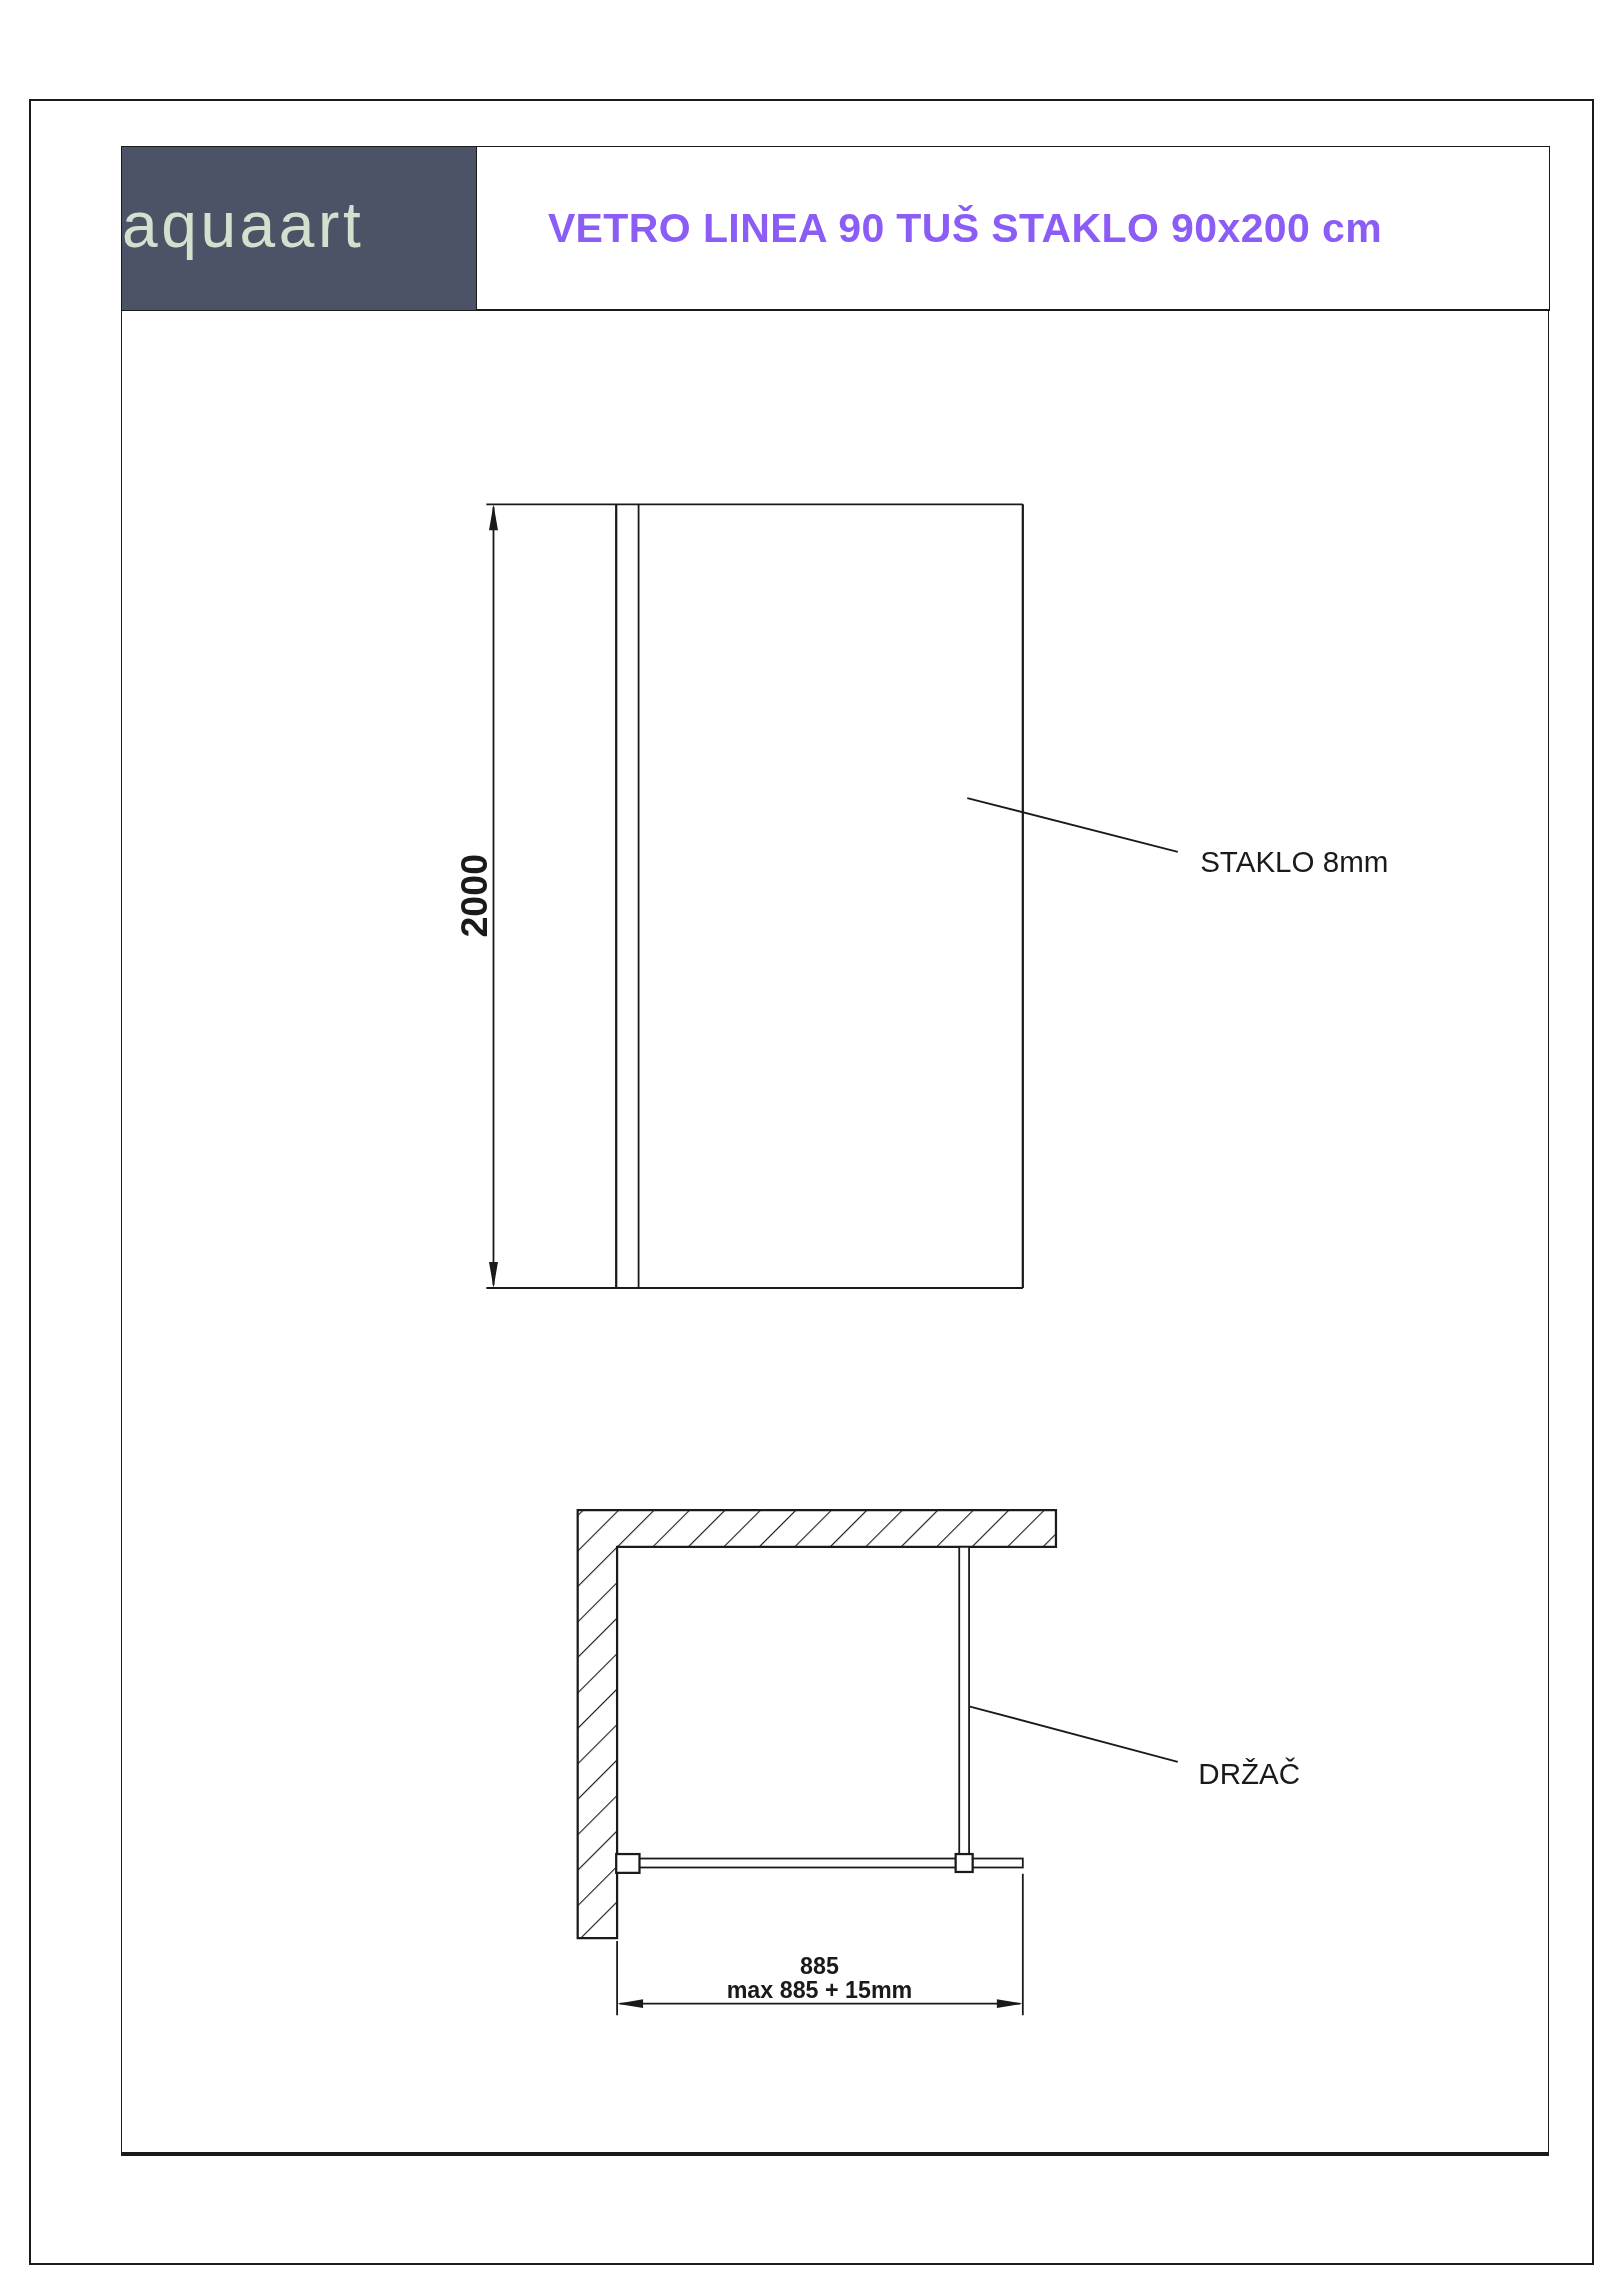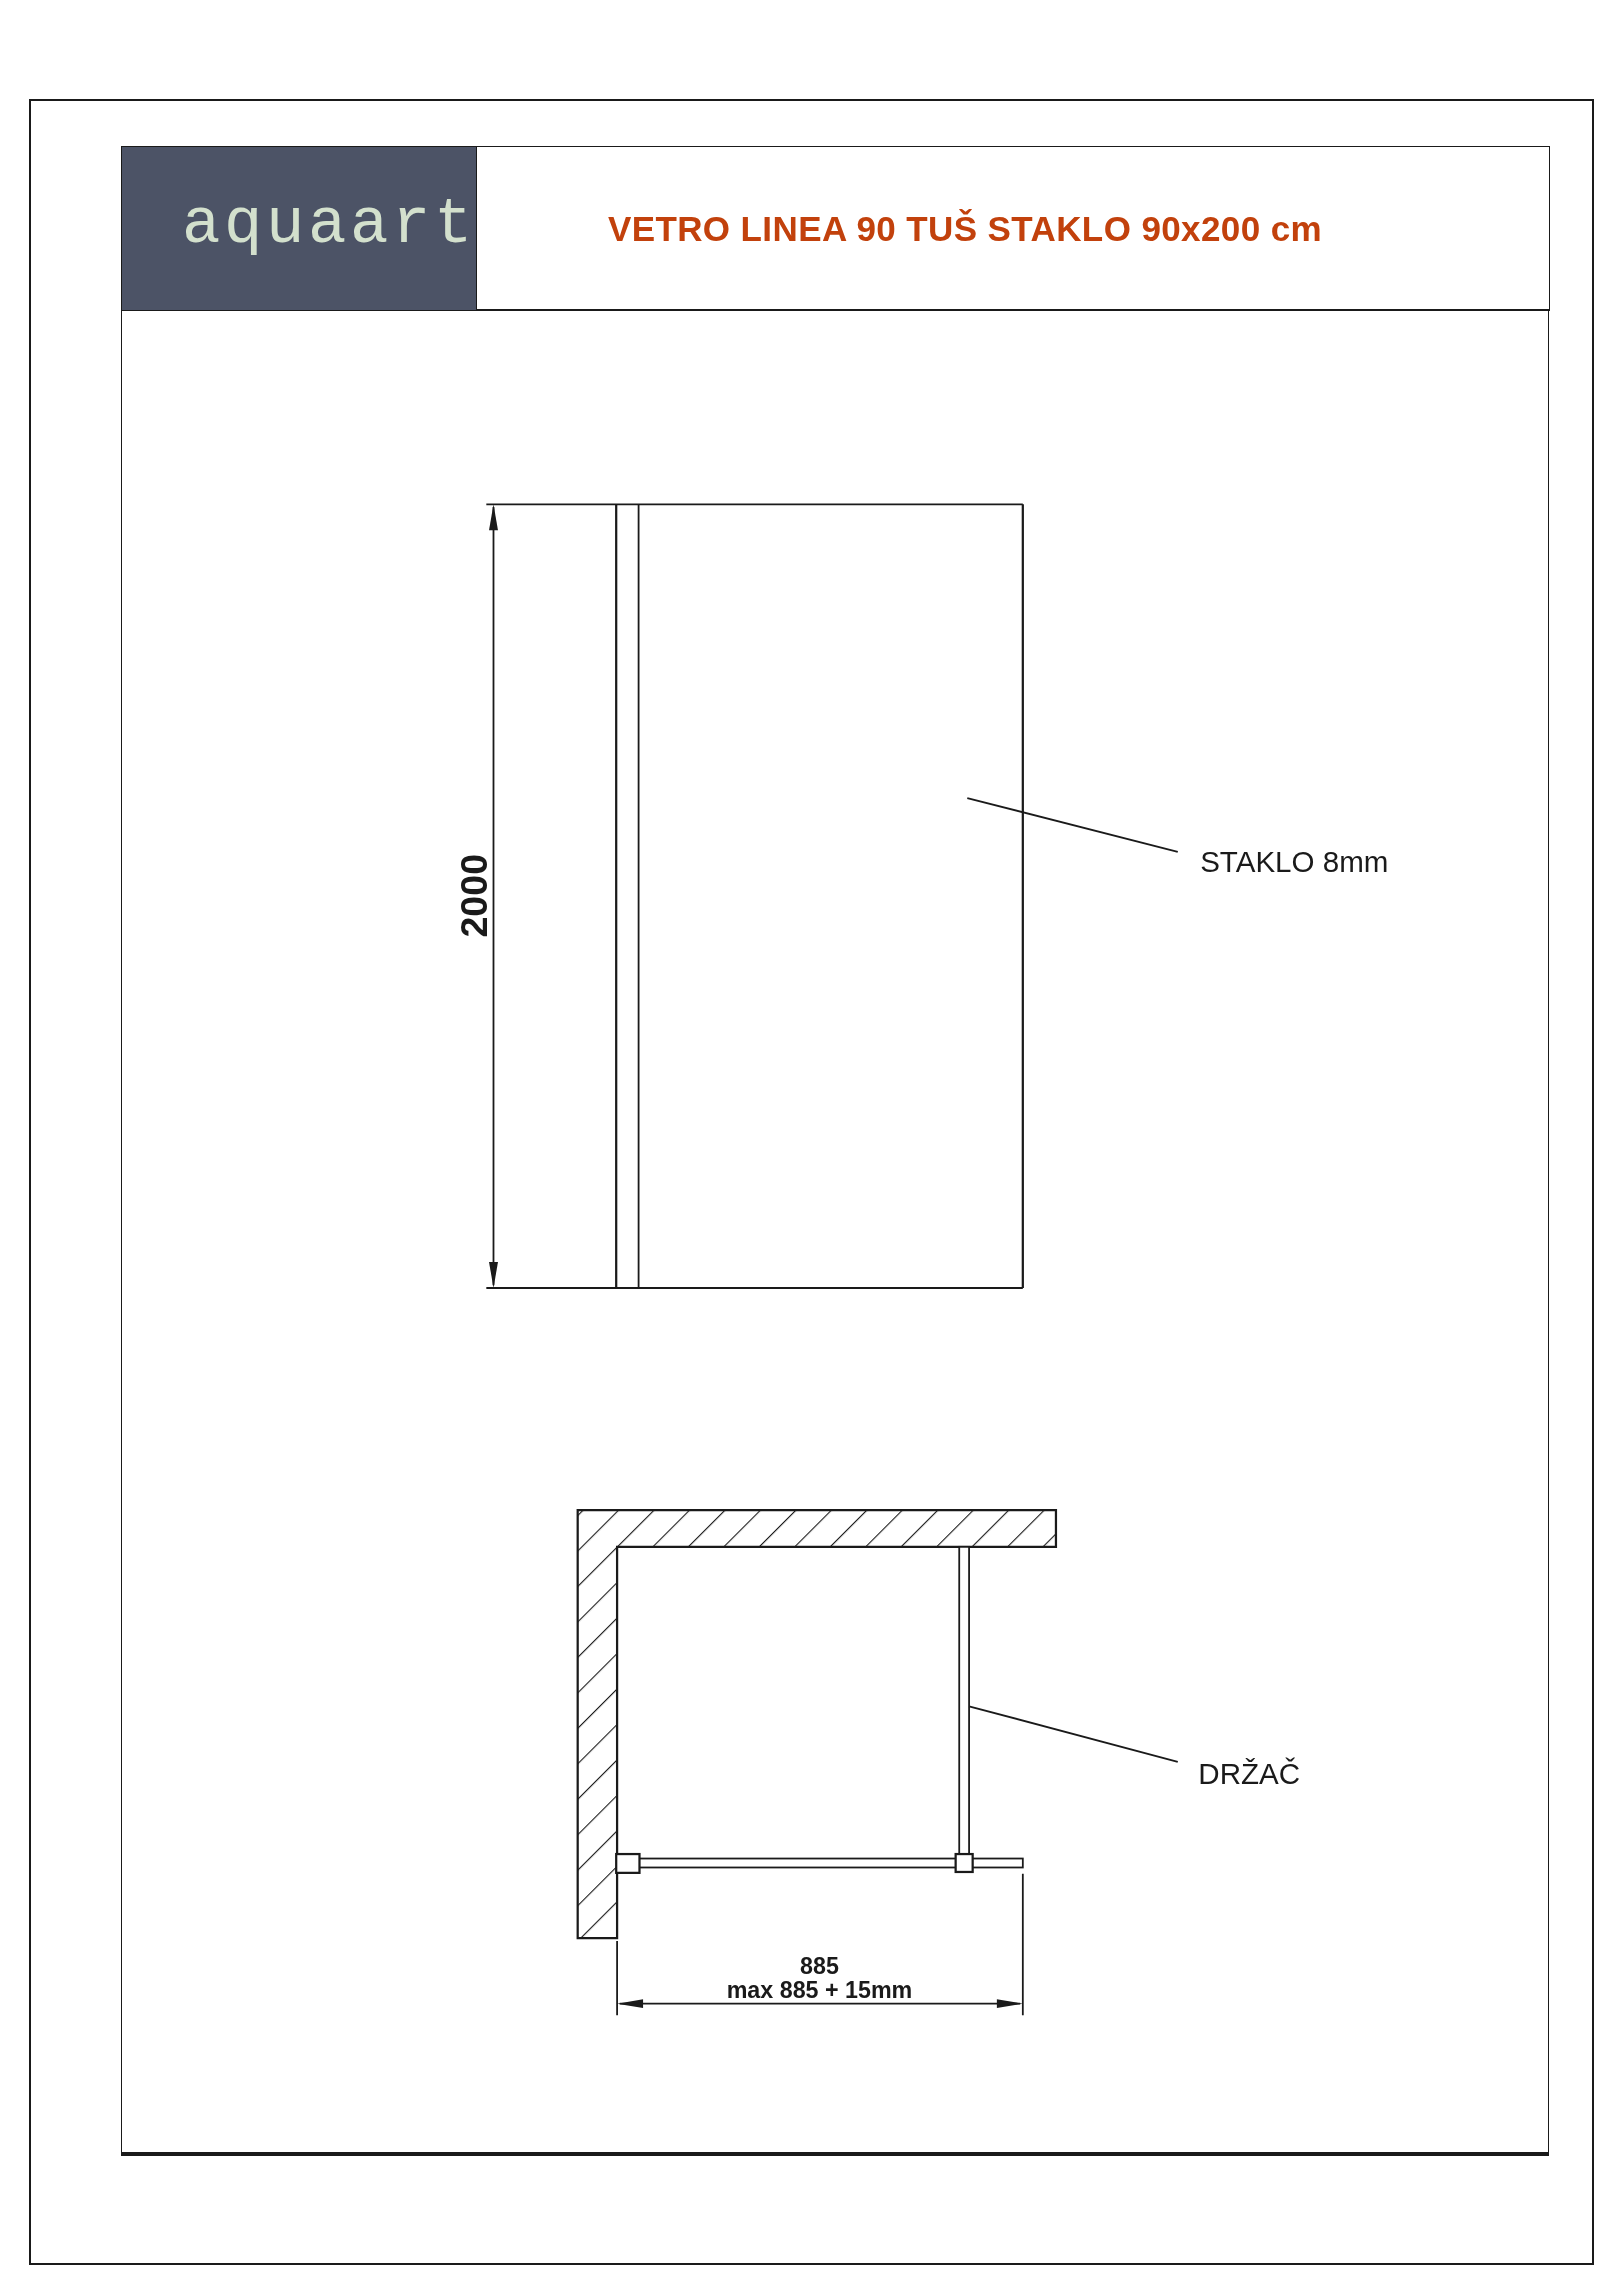--- a/index.html
+++ b/index.html
@@ -26,30 +26,30 @@
   }
   .header-box{
     position:absolute;left:475px;top:146px;
     width:1075px;height:165px;
     border:1.8px solid #1a1a1a;
     box-sizing:border-box;
     display:flex;align-items:center;justify-content:center;
     padding-right:95px;
   }
   .page-title{
-    font-size:35px;font-weight:700;color:#c2410c;
+    font-size:41px;font-weight:700;color:#8b5cf6;
     letter-spacing:0.4px;white-space:nowrap;
   }
   .logo-box{
     position:absolute;left:121px;top:146px;
     width:356px;height:165px;
     background:#4c5366;
     border:1.8px solid #1a1a1a;
     box-sizing:border-box;
-    display:flex;align-items:center;justify-content:flex-end;font-family:Liberation Mono, monospace;
+    display:flex;align-items:center;justify-content:flex-start;
   }
   .logo-text{
     color:#d3e0cd;
     font-size:64px;font-weight:400;
     letter-spacing:3.6px;
     padding-bottom:7.2px;
   }
   svg.drawing{position:absolute;left:0;top:0;}
   svg.drawing text{
     font-family:"Liberation Sans", sans-serif;

